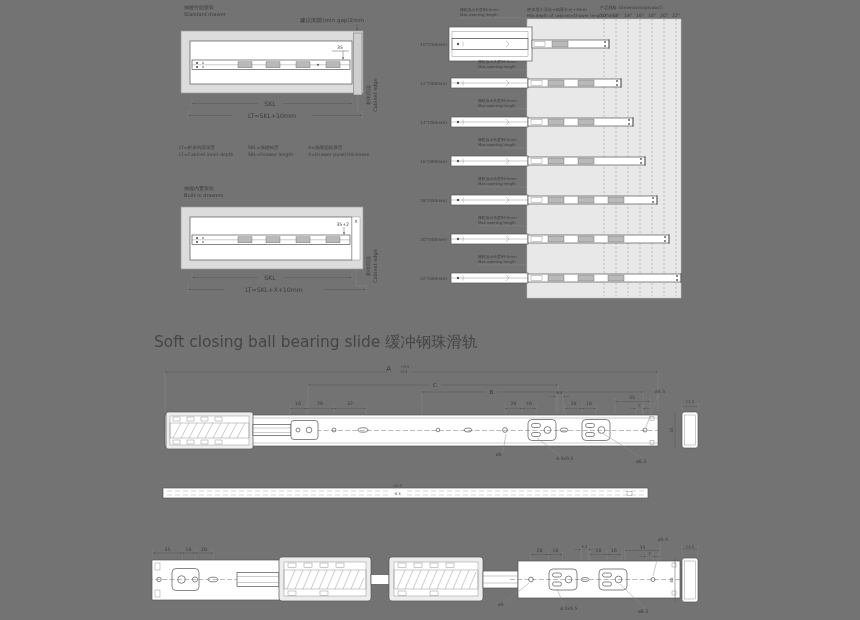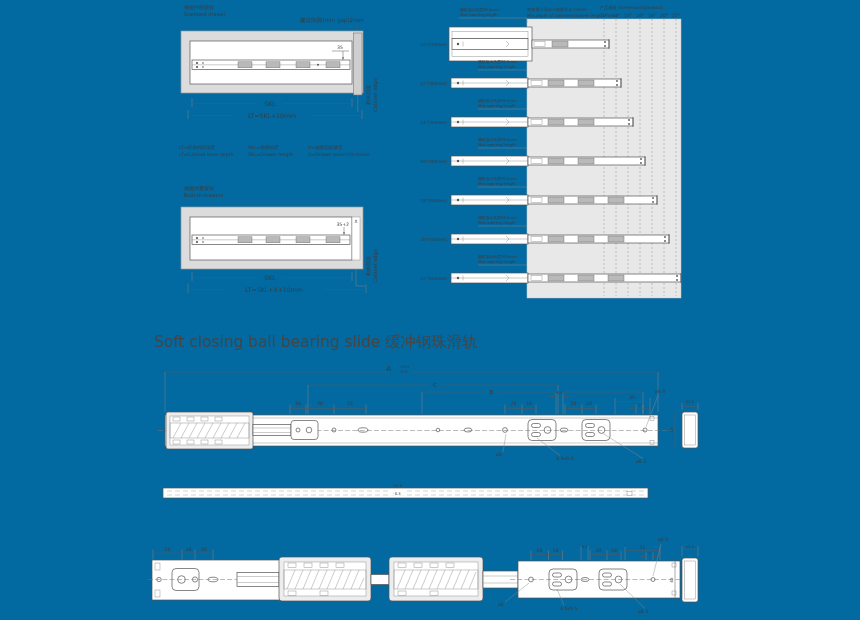--- a/index.html
+++ b/index.html
@@ -1,16 +1,16 @@
 <!DOCTYPE html>
 <html><head>
 <meta charset="utf-8">
 <style>
 html,body{margin:0;padding:0;background:#fff}
-#app{position:relative;width:860px;height:620px;background:#0369a1;font-family:"DejaVu Sans","Liberation Sans",sans-serif;overflow:hidden}
+#app{position:relative;width:860px;height:620px;background:#737373;font-family:"DejaVu Sans","Liberation Sans",sans-serif;overflow:hidden}
 svg{display:block}
 text{fill:#3c3c3c;font-family:"DejaVu Sans","Liberation Sans",sans-serif}
 .ln{stroke:#555;stroke-width:.7;fill:none}
 .lnf{stroke:#555;stroke-width:.7;fill:#fff}
 .lt{stroke:#8a8a8a;stroke-width:.45;fill:none}
 .ltf{stroke:#8a8a8a;stroke-width:.45;fill:#fff}
 .dim{stroke:#5a5a5a;stroke-width:.5;fill:none}
 .dsh{stroke:#9a9a9a;stroke-width:.55;stroke-dasharray:2,2;fill:none}
 .cl{stroke:#777;stroke-width:.5;stroke-dasharray:5,2.2;fill:none}
 .hb{fill:#b9b9b9;stroke:#666;stroke-width:.4}

